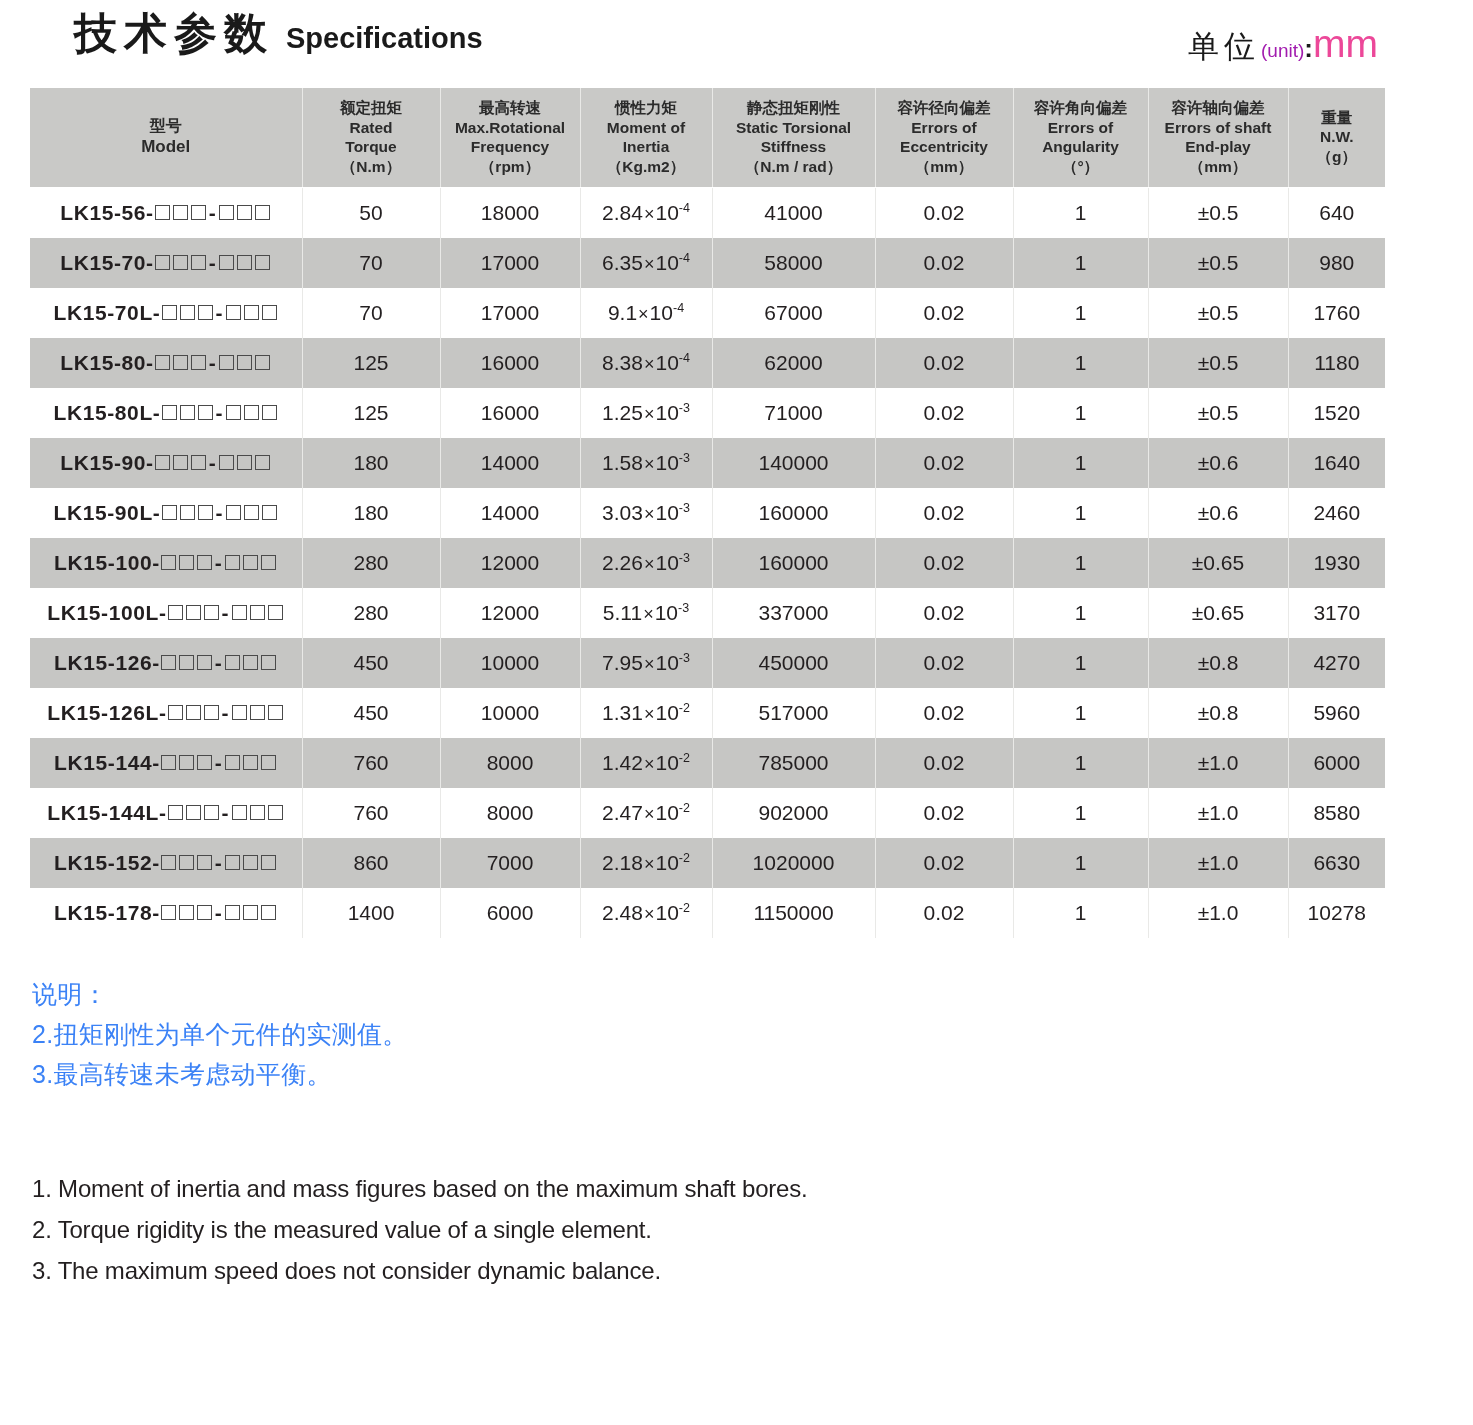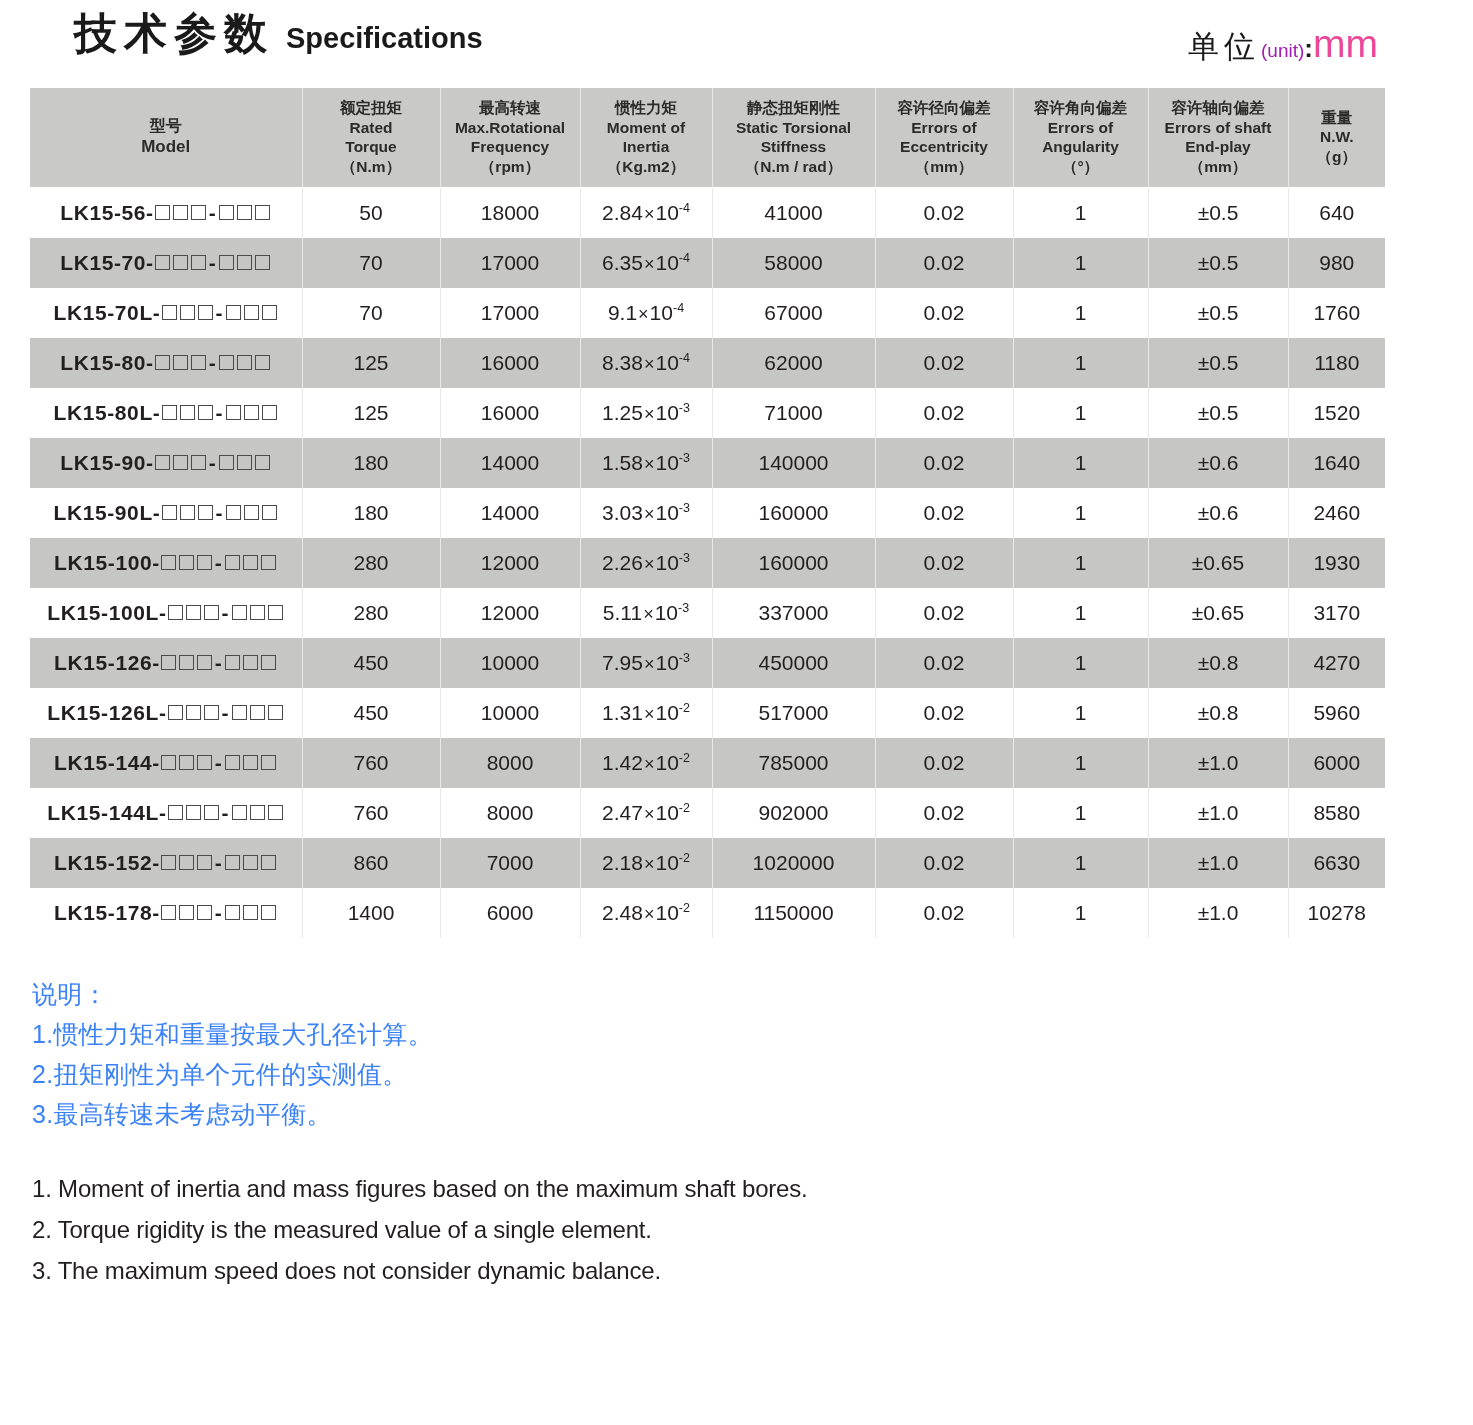--- a/index.html
+++ b/index.html
@@ -456,21 +456,20 @@
           <td>1</td>
           <td>±1.0</td>
           <td>10278</td>
         </tr>
       </tbody>
   </table>
 </div>
 
 <div class="notes-cn">
   <div class="line">说明：</div>
-  <div class="line">1.惯性力矩和重量按最大孔径计算。</div>
   <div class="line">2.扭矩刚性为单个元件的实测值。</div>
   <div class="line">3.最高转速未考虑动平衡。</div>
 </div>
 
 <div class="notes-en">
   <div class="line">1. Moment of inertia and mass figures based on the maximum shaft bores.</div>
   <div class="line">2. Torque rigidity is the measured value of a single element.</div>
   <div class="line">3. The maximum speed does not consider dynamic balance.</div>
 </div>
 

